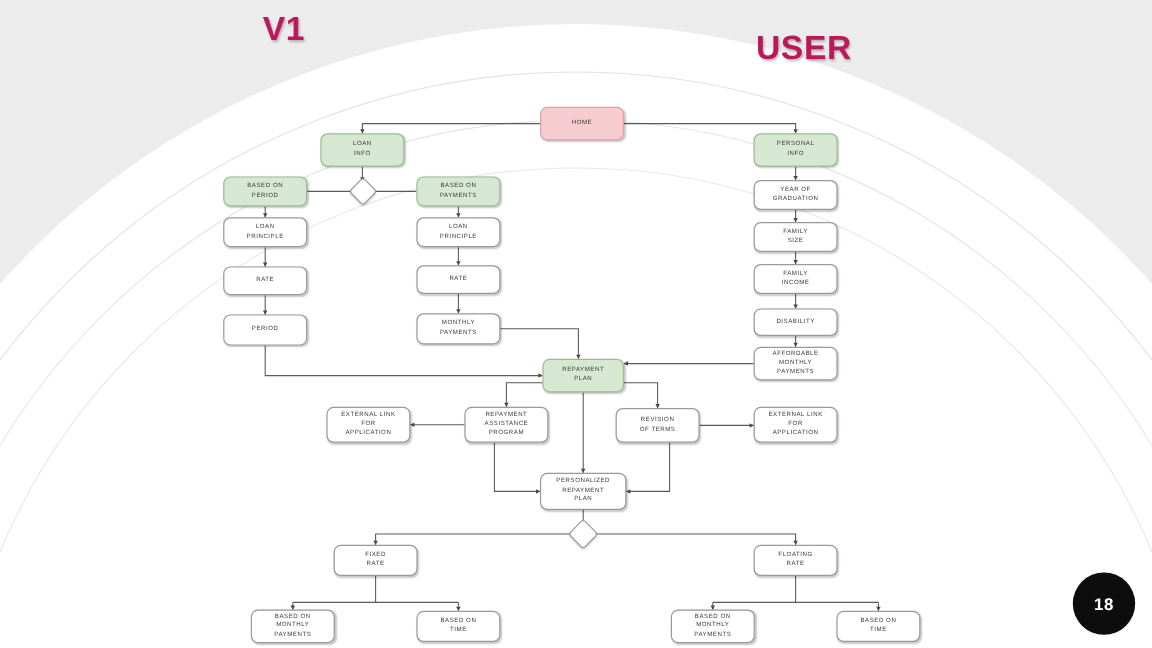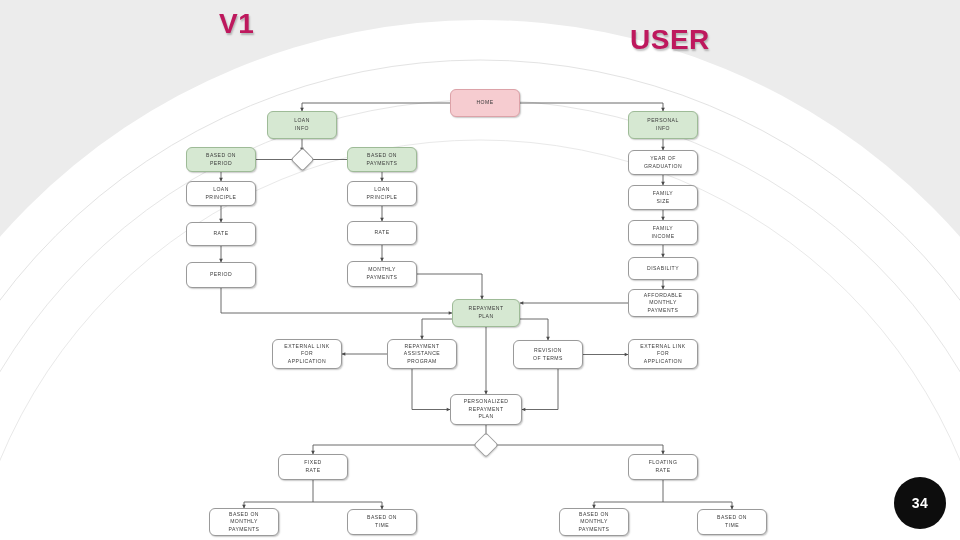--- a/index.html
+++ b/index.html
@@ -190,15 +190,15 @@
         <div class="node" style="left: 347px; top: 509px; width: 70px; height: 26px;"><span>BASED ON
 TIME</span></div>
         <div class="node" style="left: 559px; top: 508px; width: 70px; height: 28px;"><span>BASED ON
 MONTHLY
 PAYMENTS</span></div>
         <div class="node" style="left: 697px; top: 509px; width: 70px; height: 26px;"><span>BASED ON
 TIME</span></div>
       </div>
   </div>
 
-  <div class="page-badge">34</div>
+  <div class="page-badge">18</div>
 
 </div>
 
 </body></html>

